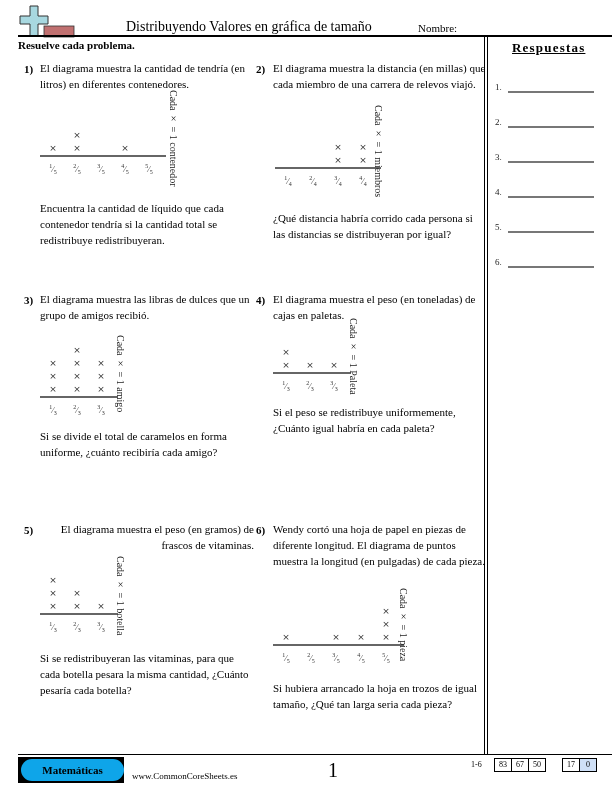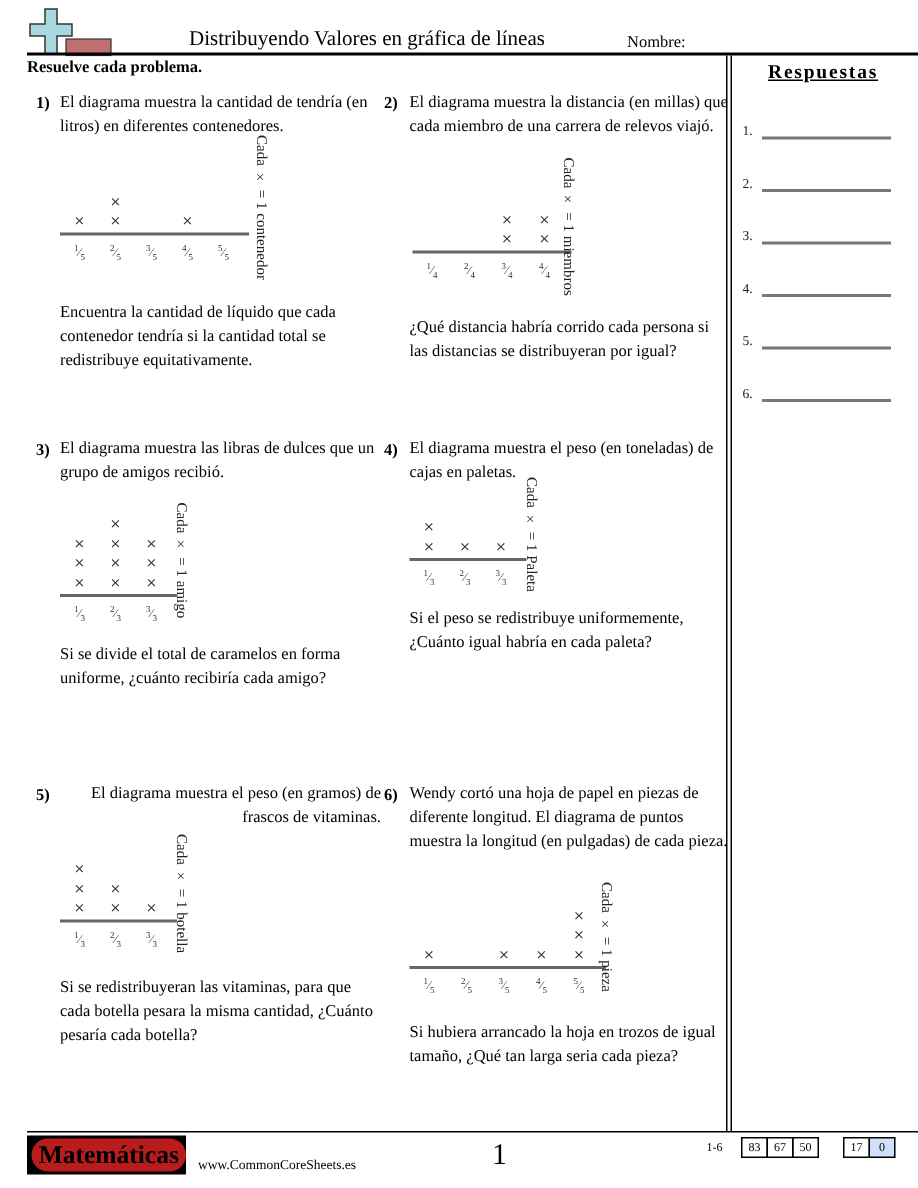--- a/index.html
+++ b/index.html
@@ -28,34 +28,34 @@
   .text { position:absolute; font-size:11px; line-height:16px; width:214px; }
   .axis { position:absolute; height:2px; background:#666; }
   .mark { position:absolute; font-family:"DejaVu Sans",sans-serif; font-size:9px; color:#333; width:14px; text-align:center; line-height:10px; }
   .frac { position:absolute; font-size:8px; color:#333; width:14px; text-align:center; line-height:10px; }
   .frac sup, .frac sub { font-size:6px; }
   .vlabel { position:absolute; font-size:10px; color:#222; writing-mode:vertical-rl; white-space:nowrap; }
 
   
   #footer-rule { left:18px; top:754px; width:594px; height:1px; background:#000; }
   #brand { left:18px; top:757px; width:106px; height:26px; background:#000; }
-  #brand-pill { left:21px; top:759px; width:103px; height:22px; background:#b91c1c; border-radius:11px; font-size:17px; font-weight:bold; text-align:center; line-height:22px; }
+  #brand-pill { left:21px; top:759px; width:103px; height:22px; background:#0ea5e9; border-radius:11px; font-size:11px; font-weight:bold; text-align:center; line-height:22px; }
   #site { left:132px; top:771px; font-size:9px; }
   #page-num { left:328px; top:759px; font-size:20px; }
   #range { left:471px; top:760px; font-size:8px; }
   .score { position:absolute; top:758px; width:16px; height:12px; border:1px solid #000; font-size:8px; text-align:center; line-height:12px; }
 </style>
 </head>
 <body>
 
 <svg id="logo" class="abs" viewBox="0 0 60 34">
   <rect x="26" y="22" width="30" height="11" fill="#c07070" stroke="#333" stroke-width="0.8"></rect>
   <path d="M12 2 h8 v10 h10 v8 h-10 v12 h-8 v-12 h-10 v-8 h10 z" fill="#a8d8e0" stroke="#333" stroke-width="1"></path>
 </svg>
-<div id="title" class="abs">Distribuyendo Valores en gráfica de líneas</div>
+<div id="title" class="abs">Distribuyendo Valores en gráfica de tamaño</div>
 <div id="name-label" class="abs">Nombre:</div>
 <div id="header-rule" class="abs"></div>
 <div id="instructions" class="abs">Resuelve cada problema.</div>
 
 <div id="divider-a" class="abs"></div>
 <div id="divider-b" class="abs"></div>
 
 <div id="answers-title" class="abs">Respuestas</div>
 <div id="answers">
     <div class="ans-row" style="top: 82px;">1.</div>
@@ -69,21 +69,21 @@
     <div class="ans-row" style="top: 222px;">5.</div>
     <div class="ans-line" style="top: 231px;"></div>
     <div class="ans-row" style="top: 257px;">6.</div>
     <div class="ans-line" style="top: 266px;"></div>
   </div>
 
 <div id="problems">
     <div>
       <div class="num" style="left: 24px; top: 63px;">1)</div>
       <div class="text" style="left: 40px; top: 60px;">El diagrama muestra la cantidad de tendría (en litros) en diferentes contenedores.</div>
-      <div class="text" style="left: 40px; top: 200px;">Encuentra la cantidad de líquido que cada contenedor tendría si la cantidad total se redistribuye equitativamente.</div>
+      <div class="text" style="left: 40px; top: 200px;">Encuentra la cantidad de líquido que cada contenedor tendría si la cantidad total se redistribuye redistribuyeran.</div>
       <div class="axis" style="left: 40px; top: 155px; width: 126px;"></div>
       <div class="frac" style="left: 46px; top: 161px;"><sup>1</sup>⁄<sub>5</sub></div>
       <div class="mark" style="left: 46px; top: 143px;">×</div>
       <div class="frac" style="left: 70px; top: 161px;"><sup>2</sup>⁄<sub>5</sub></div>
       <div class="mark" style="left: 70px; top: 143px;">×</div>
       <div class="mark" style="left: 70px; top: 130px;">×</div>
       <div class="frac" style="left: 94px; top: 161px;"><sup>3</sup>⁄<sub>5</sub></div>
       <div class="frac" style="left: 118px; top: 161px;"><sup>4</sup>⁄<sub>5</sub></div>
       <div class="mark" style="left: 118px; top: 143px;">×</div>
       <div class="frac" style="left: 142px; top: 161px;"><sup>5</sup>⁄<sub>5</sub></div>

